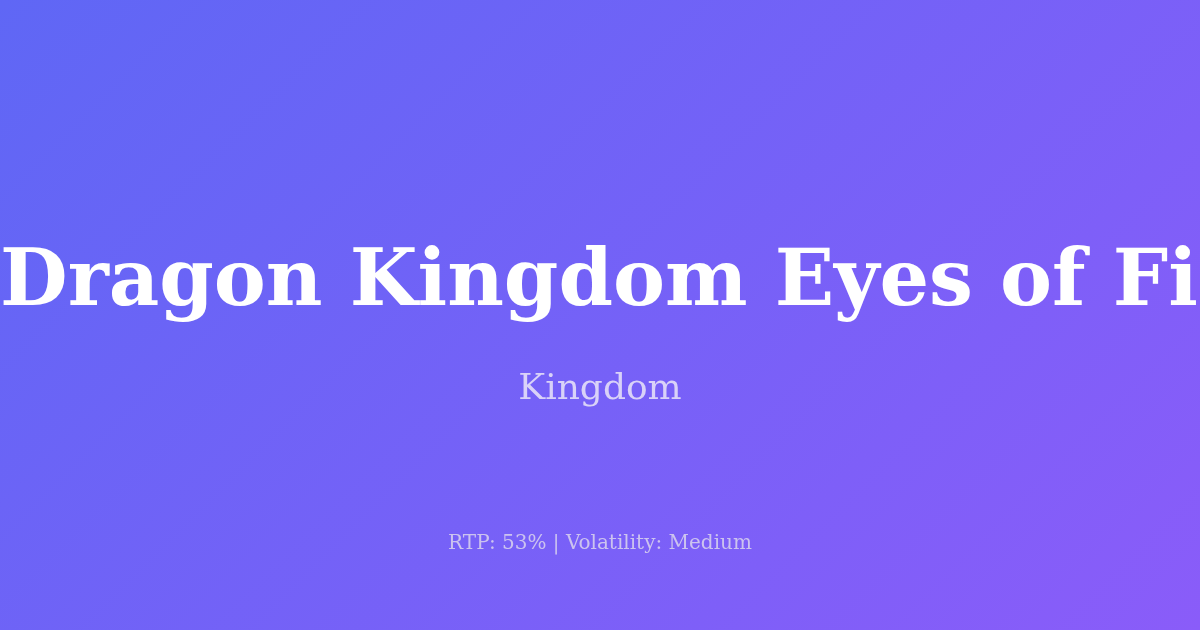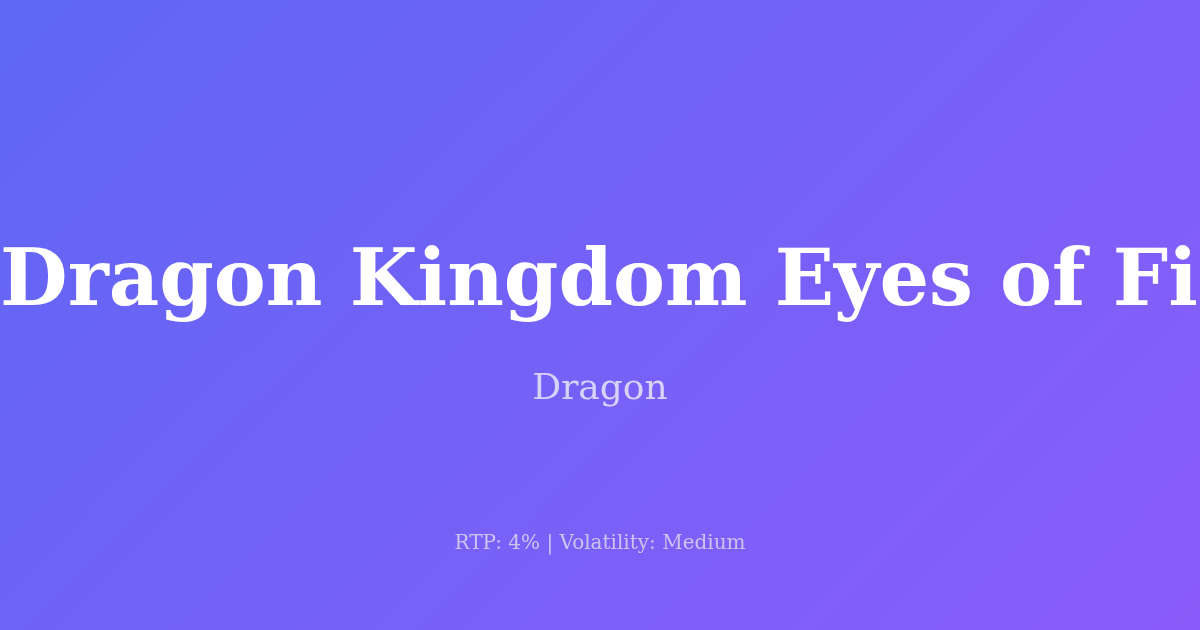--- a/index.html
+++ b/index.html
@@ -72,17 +72,17 @@
     color: #ccc3ef;
   }
 </style>
 </head>
 <body>
 
 <div id="og-card">
 
   <div id="card-title">Dragon Kingdom Eyes of Fire</div>
 
-  <div id="card-subtitle">Dragon</div>
+  <div id="card-subtitle">Kingdom</div>
 
-  <div id="card-footer">RTP: 4% | Volatility: Medium</div>
+  <div id="card-footer">RTP: 53% | Volatility: Medium</div>
 
 </div>
 
 </body></html>

